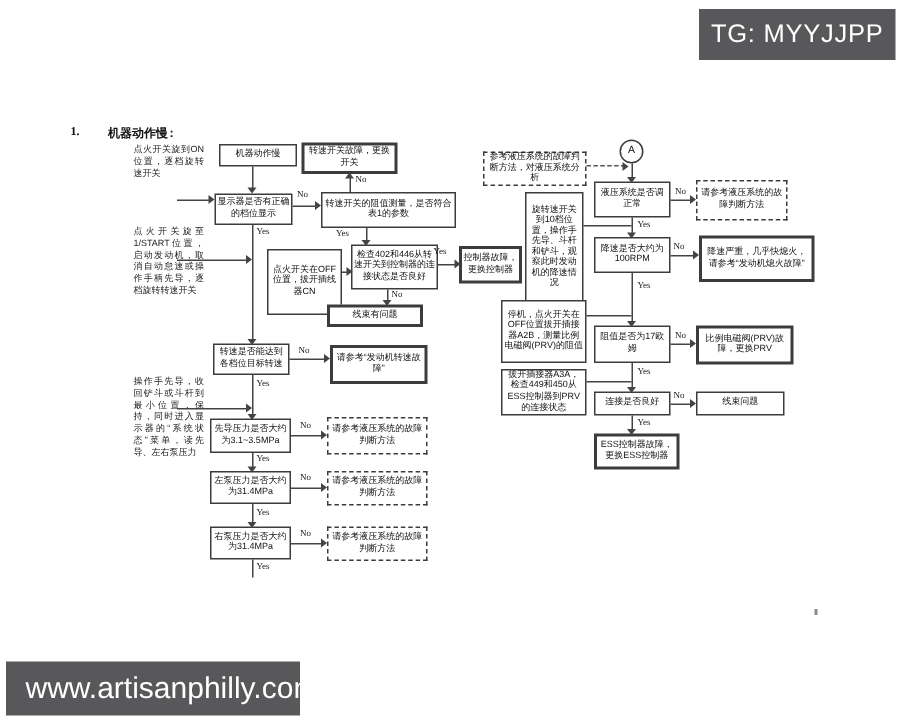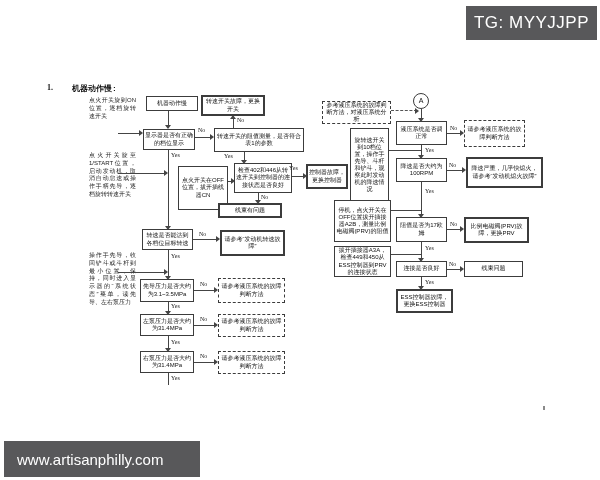--- a/index.html
+++ b/index.html
@@ -5,21 +5,21 @@
   html,body{margin:0;padding:0;}
   body{
     width:600px;height:480px;position:relative;overflow:hidden;
     background:#ffffff;
     font-family:"Liberation Sans",sans-serif;
     color:#222;
   }
   
   .banner{position:absolute;background:#58585a;color:#fff;display:flex;align-items:center;}
   #tg-banner{top:6px;right:3px;width:131px;height:34px;justify-content:center;font-size:17px;letter-spacing:.5px;}
-  #site-banner{top:441px;left:4px;width:196px;height:36px;font-size:15px;padding-left:13px;box-sizing:border-box;}
+  #site-banner{top:441px;left:4px;width:196px;height:36px;font-size:20px;padding-left:13px;box-sizing:border-box;}
   
   .h-num,.h-title{position:absolute;top:83px;font-family:"Liberation Serif",serif;font-weight:bold;font-size:8px;color:#111;}
   .h-num{left:47px;}
   .h-title{left:72px;font-family:Liberation Mono, monospace;}
   
   .note{position:absolute;width:47px;font-size:6px;line-height:1.3;text-align:justify;color:#222;}
   
   .node{
     position:absolute;border:1px solid #3c3c3c;background:#fff;
     display:flex;align-items:center;justify-content:center;text-align:center;

